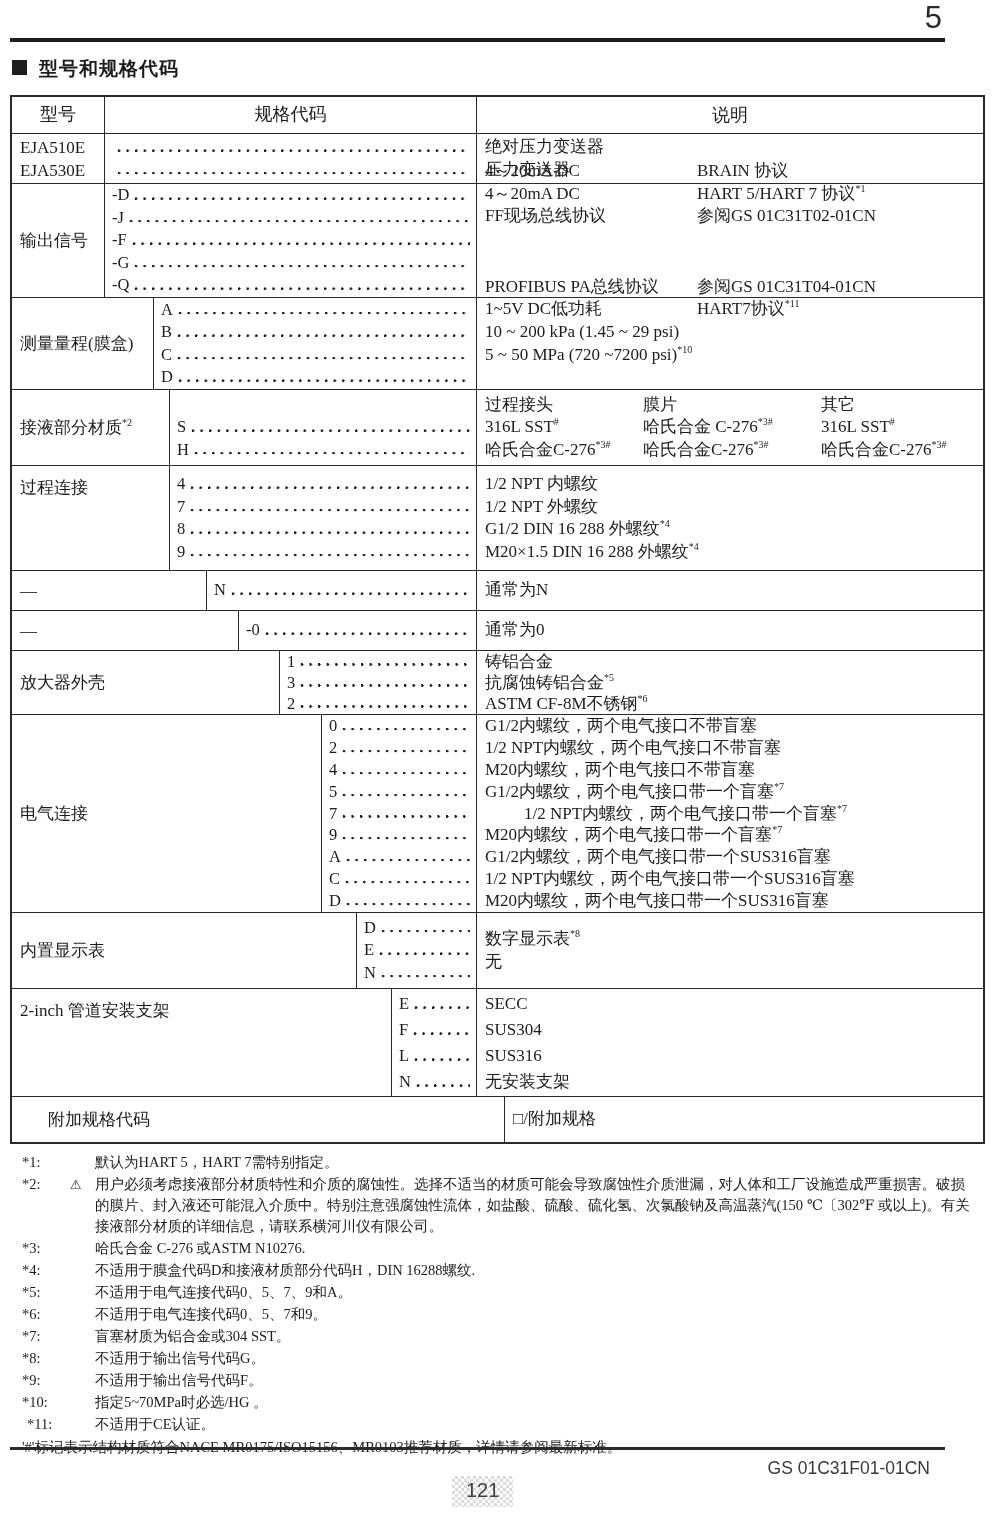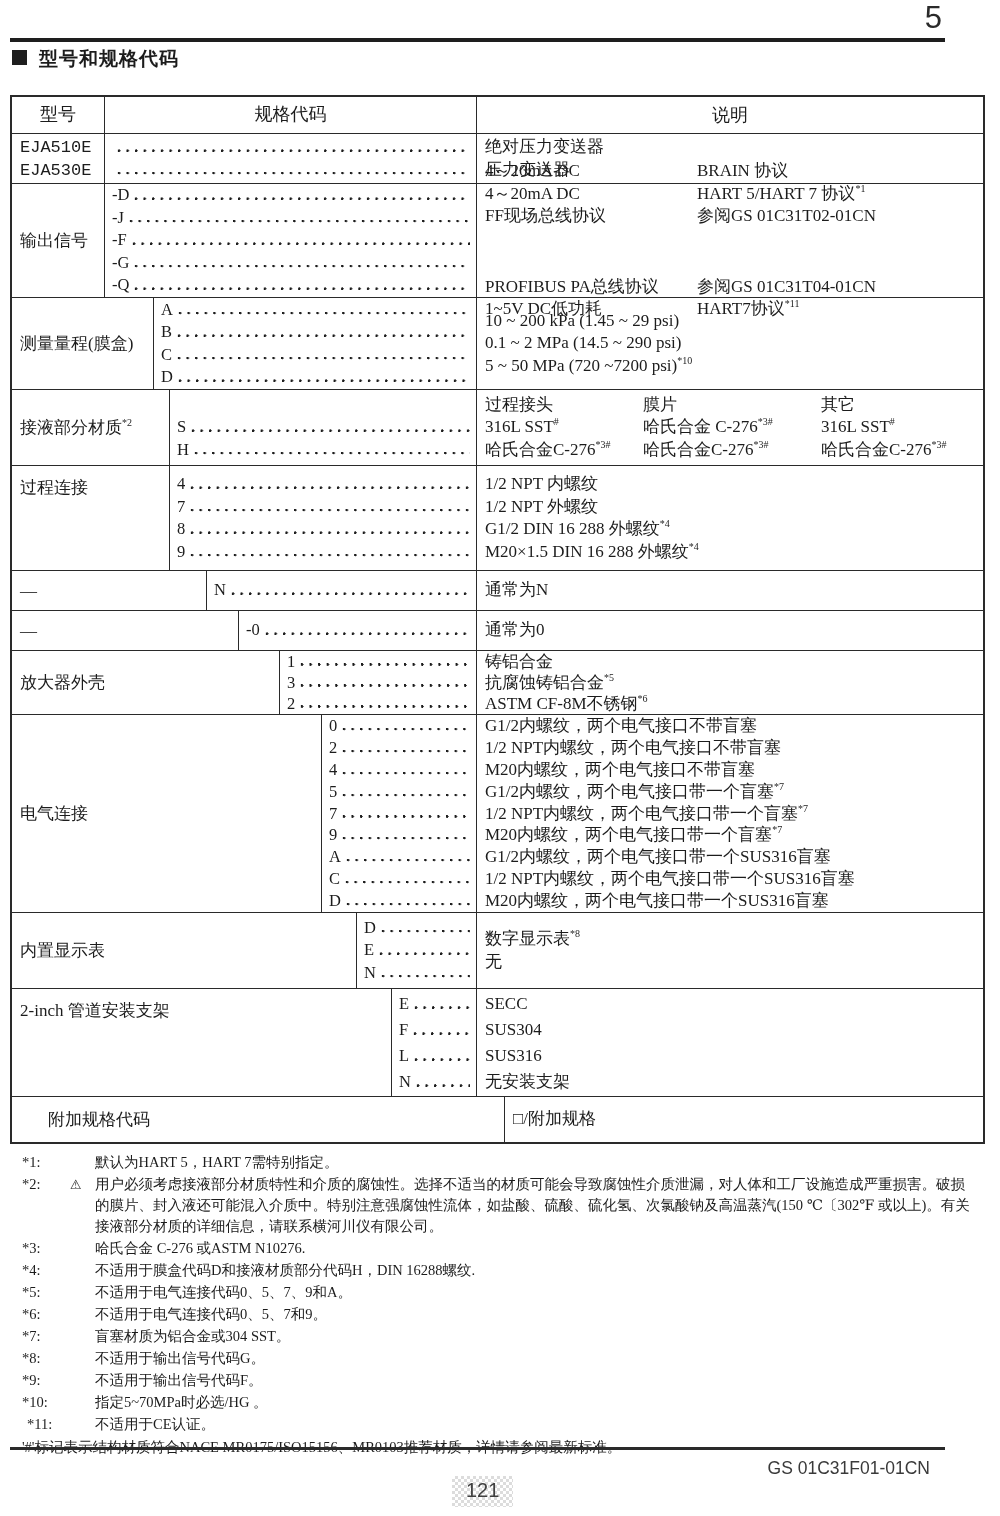--- a/index.html
+++ b/index.html
@@ -3,21 +3,21 @@
 <meta charset="utf-8">
 <style>
   html,body{margin:0;padding:0;background:#e8e8e8;}
   #page{position:relative;width:1000px;height:1516px;background:#ffffff;
         font-family:"Liberation Serif","DejaVu Serif",serif;color:#1c1c1c;overflow:hidden;}
 
   
   .pageno-top{position:absolute;top:0px;right:58px;font-family:"Liberation Sans","DejaVu Sans",sans-serif;
               font-size:31px;color:#2a2a2a;}
   .toprule{position:absolute;left:10px;top:38px;width:935px;height:4px;background:#1e1e1e;}
-  .section-head{position:absolute;left:12px;top:46px;font-size:19px;font-weight:bold;letter-spacing:1px;}
+  .section-head{position:absolute;left:12px;top:56px;font-size:19px;font-weight:bold;letter-spacing:1px;}
   .section-head .sq{display:inline-block;width:15px;height:15px;background:#1e1e1e;margin-right:12px;}
 
   
   #spec-table{position:absolute;left:10px;top:95px;width:975px;border:2px solid #2a2a2a;box-sizing:border-box;}
   .thead{display:flex;height:36px;border-bottom:1px solid #2a2a2a;align-items:center;font-size:18px;}
   .thead .hc{text-align:center;box-sizing:border-box;}
   .thead .h-model{width:93px;border-right:1px solid #2a2a2a;align-self:stretch;line-height:34px;}
   .thead .h-code{width:372px;border-right:1px solid #2a2a2a;align-self:stretch;line-height:34px;}
   .thead .h-desc{flex:1;line-height:34px;}
 
@@ -77,21 +77,21 @@
   </div>
 
   <div id="spec-table">
     <div class="thead">
       <div class="hc h-model">型号</div>
       <div class="hc h-code">规格代码</div>
       <div class="hc h-desc">说明</div>
     </div>
 
   <div class="trow" style="height: 50px;">
-        <div class="cell lbl" style="width: 93px; font-family: Liberation Mono, monospace;">
+        <div class="cell lbl" style="width: 93px;">
           <div class="lline">EJA510E</div>
           <div class="lline">EJA530E</div>
         </div>
         <div class="cell codec" style="width: 372px;">
           <div class="cline" style="height: 22.5px; line-height: 22.5px;">
             <span class="codetxt"></span>
             <span class="dots"></span>
           </div>
           <div class="cline" style="height: 22.5px; line-height: 22.5px;">
             <span class="codetxt"></span>
@@ -154,21 +154,20 @@
             <span class="codetxt">C</span>
             <span class="dots"></span>
           </div>
           <div class="cline" style="height: 22.5px; line-height: 22.5px;">
             <span class="codetxt">D</span>
             <span class="dots"></span>
           </div>
         </div>
         <div class="cell descc">
           <div class="dline" style="height: 22.5px; line-height: 22.5px;">10 ~ 200 kPa (1.45 ~ 29 psi)</div>
-          <div class="dline" style="height: 22.5px; line-height: 22.5px;">0.1 ~ 2 MPa (14.5 ~ 290 psi)</div>
           <div class="dline" style="height: 22.5px; line-height: 22.5px;">5 ~ 50 MPa (720 ~7200 psi)<sup>*10</sup></div>
         </div>
       </div>
       <div class="trow" style="height: 76px;">
         <div class="cell lbl" style="width: 158px;">
           <div class="lline">接液部分材质<sup>*2</sup></div>
         </div>
         <div class="cell codec" style="width: 307px;">
           <div class="cline" style="height: 22.5px; line-height: 22.5px;"></div>
           <div class="cline" style="height: 22.5px; line-height: 22.5px;">
@@ -307,21 +306,21 @@
           <div class="cline" style="height: 21.8px; line-height: 21.8px;">
             <span class="codetxt">D</span>
             <span class="dots"></span>
           </div>
         </div>
         <div class="cell descc">
           <div class="dline" style="height: 21.8px; line-height: 21.8px;">G1/2内螺纹，两个电气接口不带盲塞</div>
           <div class="dline" style="height: 21.8px; line-height: 21.8px;">1/2 NPT内螺纹，两个电气接口不带盲塞</div>
           <div class="dline" style="height: 21.8px; line-height: 21.8px;">M20内螺纹，两个电气接口不带盲塞</div>
           <div class="dline" style="height: 21.8px; line-height: 21.8px;">G1/2内螺纹，两个电气接口带一个盲塞<sup>*7</sup></div>
-          <div class="dline" style="height: 21.8px; line-height: 21.8px;">1/2 NPT内螺纹，两个电气接口带一个盲塞<sup>*7</sup></div>
+          <div class="dline" style="height: 21.8px; line-height: 21.8px; margin-left: 39px;">1/2 NPT内螺纹，两个电气接口带一个盲塞<sup>*7</sup></div>
           <div class="dline" style="height: 21.8px; line-height: 21.8px;">M20内螺纹，两个电气接口带一个盲塞<sup>*7</sup></div>
           <div class="dline" style="height: 21.8px; line-height: 21.8px;">G1/2内螺纹，两个电气接口带一个SUS316盲塞</div>
           <div class="dline" style="height: 21.8px; line-height: 21.8px;">1/2 NPT内螺纹，两个电气接口带一个SUS316盲塞</div>
           <div class="dline" style="height: 21.8px; line-height: 21.8px;">M20内螺纹，两个电气接口带一个SUS316盲塞</div>
         </div>
       </div>
       <div class="trow" style="height: 76px;">
         <div class="cell lbl" style="width: 345px;">
           <div class="lline">内置显示表</div>
         </div>

